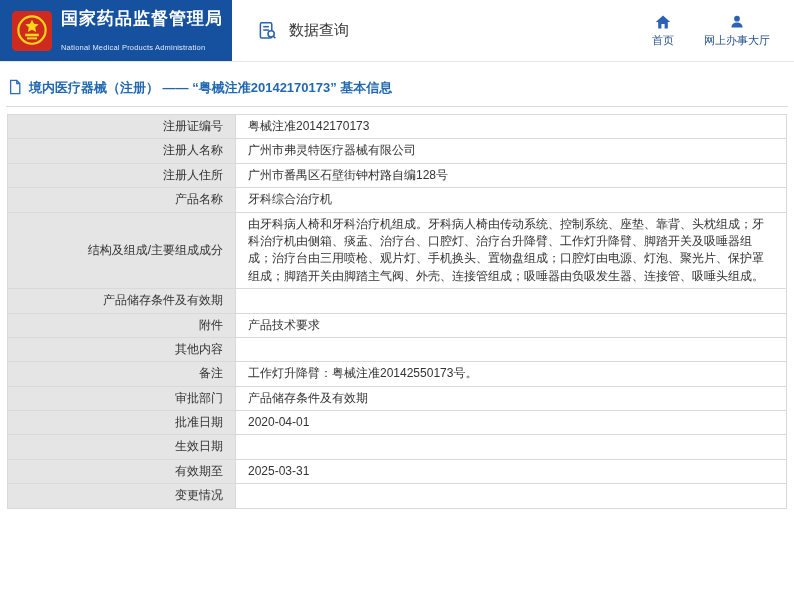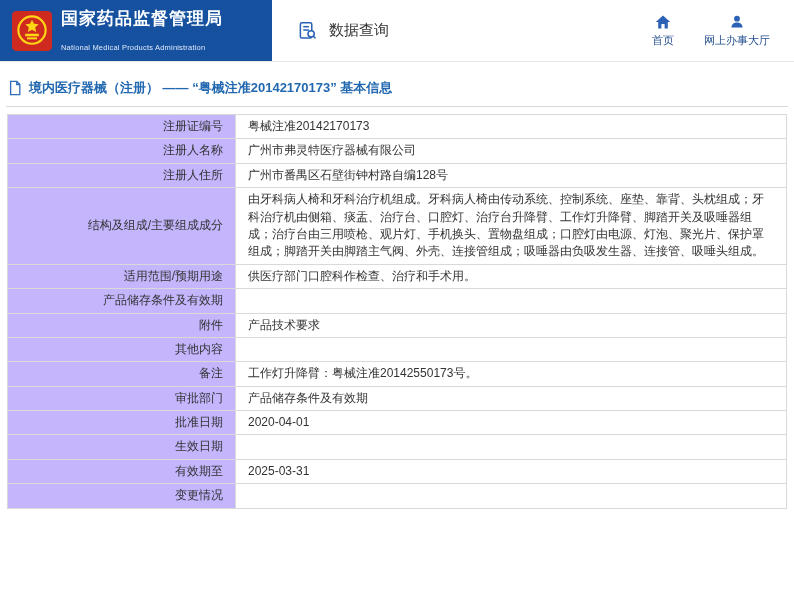--- a/index.html
+++ b/index.html
@@ -16,21 +16,21 @@
     align-items:stretch;
     height:62px;
     background:#fff;
     border-bottom:1px solid #e6e6e6;
   }
   .brand {
     display:flex;
     align-items:center;
     gap:9px;
     background:#15519f;
-    width:272px;
+    width:232px;
     padding:0 16px 0 12px;
     flex:0 0 auto;
     cursor:pointer;
   }
   .emblem { width:40px; height:40px; flex:0 0 auto; }
   .brand-text { display:flex; flex-direction:column; justify-content:center; }
   .brand-cn {
     color:#ffffff; font-size:17px; font-weight:bold;
     letter-spacing:1px; white-space:nowrap; line-height:1.2;
   }
@@ -49,21 +49,21 @@
     padding-right:24px;
     justify-content:space-between;
   }
   .nav-item {
     display:flex; flex-direction:column; align-items:center; gap:3px;
     font-size:11px; color:#24508f; text-decoration:none; cursor:pointer;
     white-space:nowrap;
   }
   
   .breadcrumb {
-    display:flex; align-items:center; gap:7px;
+    display:flex; align-items:flex-start; gap:7px;
     margin:0 6px;
     padding:17px 2px 9px 2px;
     border-bottom:1px solid #d9d9d9;
     color:#2268b0; font-weight:bold; font-size:13px;
   }
   
   .info-table {
     width:calc(100% - 14px);
     margin:7px 7px 0 7px;
     border-collapse:collapse;
@@ -75,21 +75,21 @@
     padding:3px 12px;
     line-height:1.45;
     vertical-align:middle;
     height:23px;
     word-break:break-all;
   }
   td.label-cell {
     width:228px;
     text-align:right;
     color:#333;
-    background:#c4b5fd;
+    background:#e5e5e5;
   }
   td.value-cell { color:#333; }
 </style>
 </head>
 <body>
 
 <header class="site-header">
   <div class="brand">
     <svg class="emblem" viewBox="0 0 44 44" xmlns="http://www.w3.org/2000/svg">
       <rect width="44" height="44" rx="5" fill="#cf2a1f"></rect>
@@ -148,28 +148,28 @@
       </tr>
       <tr>
         <td class="label-cell">注册人名称</td>
         <td class="value-cell">广州市弗灵特医疗器械有限公司</td>
       </tr>
       <tr>
         <td class="label-cell">注册人住所</td>
         <td class="value-cell">广州市番禺区石壁街钟村路自编128号</td>
       </tr>
       <tr>
+        <td class="label-cell">产品名称</td>
+        <td class="value-cell">牙科综合治疗机</td>
+      </tr>
+      <tr>
         <td class="label-cell">结构及组成/主要组成成分</td>
         <td class="value-cell">由牙科病人椅和牙科治疗机组成。牙科病人椅由传动系统、控制系统、座垫、靠背、头枕组成；牙科治疗机由侧箱、痰盂、治疗台、口腔灯、治疗台升降臂、工作灯升降臂、脚踏开关及吸唾器组成；治疗台由三用喷枪、观片灯、手机换头、置物盘组成；口腔灯由电源、灯泡、聚光片、保护罩组成；脚踏开关由脚踏主气阀、外壳、连接管组成；吸唾器由负吸发生器、连接管、吸唾头组成。</td>
       </tr>
       <tr>
-        <td class="label-cell">适用范围/预期用途</td>
-        <td class="value-cell">供医疗部门口腔科作检查、治疗和手术用。</td>
-      </tr>
-      <tr>
         <td class="label-cell">产品储存条件及有效期</td>
         <td class="value-cell"></td>
       </tr>
       <tr>
         <td class="label-cell">附件</td>
         <td class="value-cell">产品技术要求</td>
       </tr>
       <tr>
         <td class="label-cell">其他内容</td>
         <td class="value-cell"></td>

